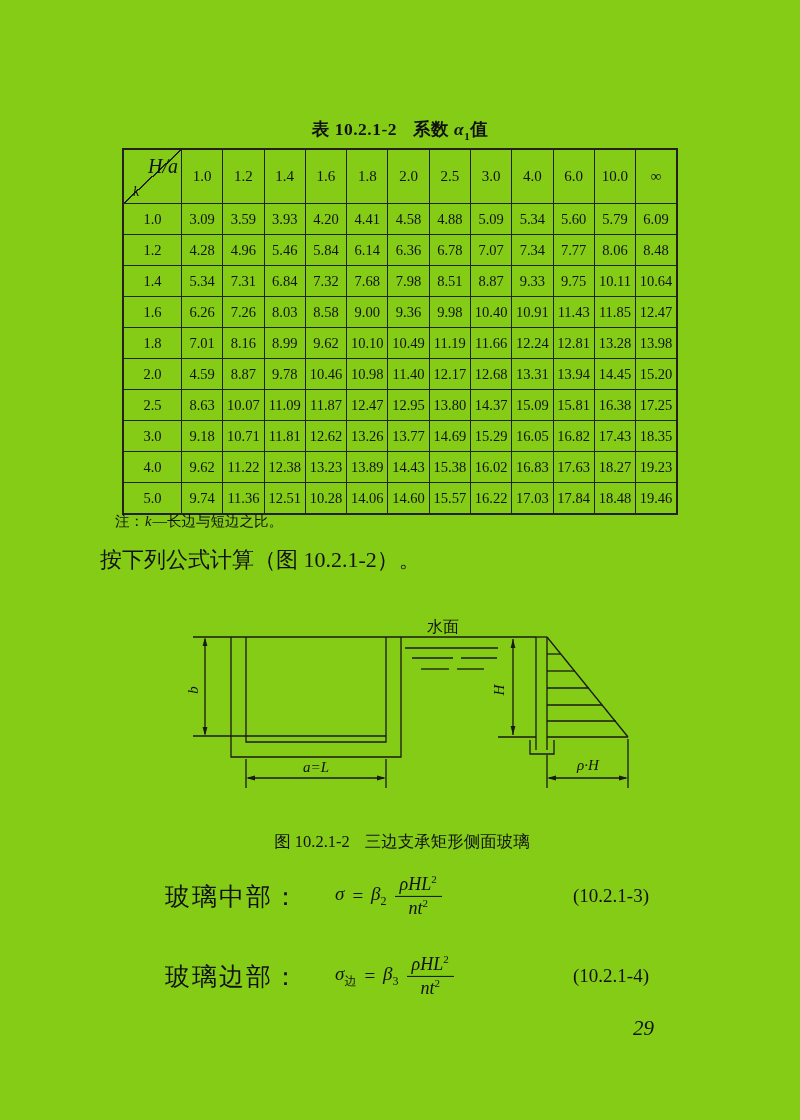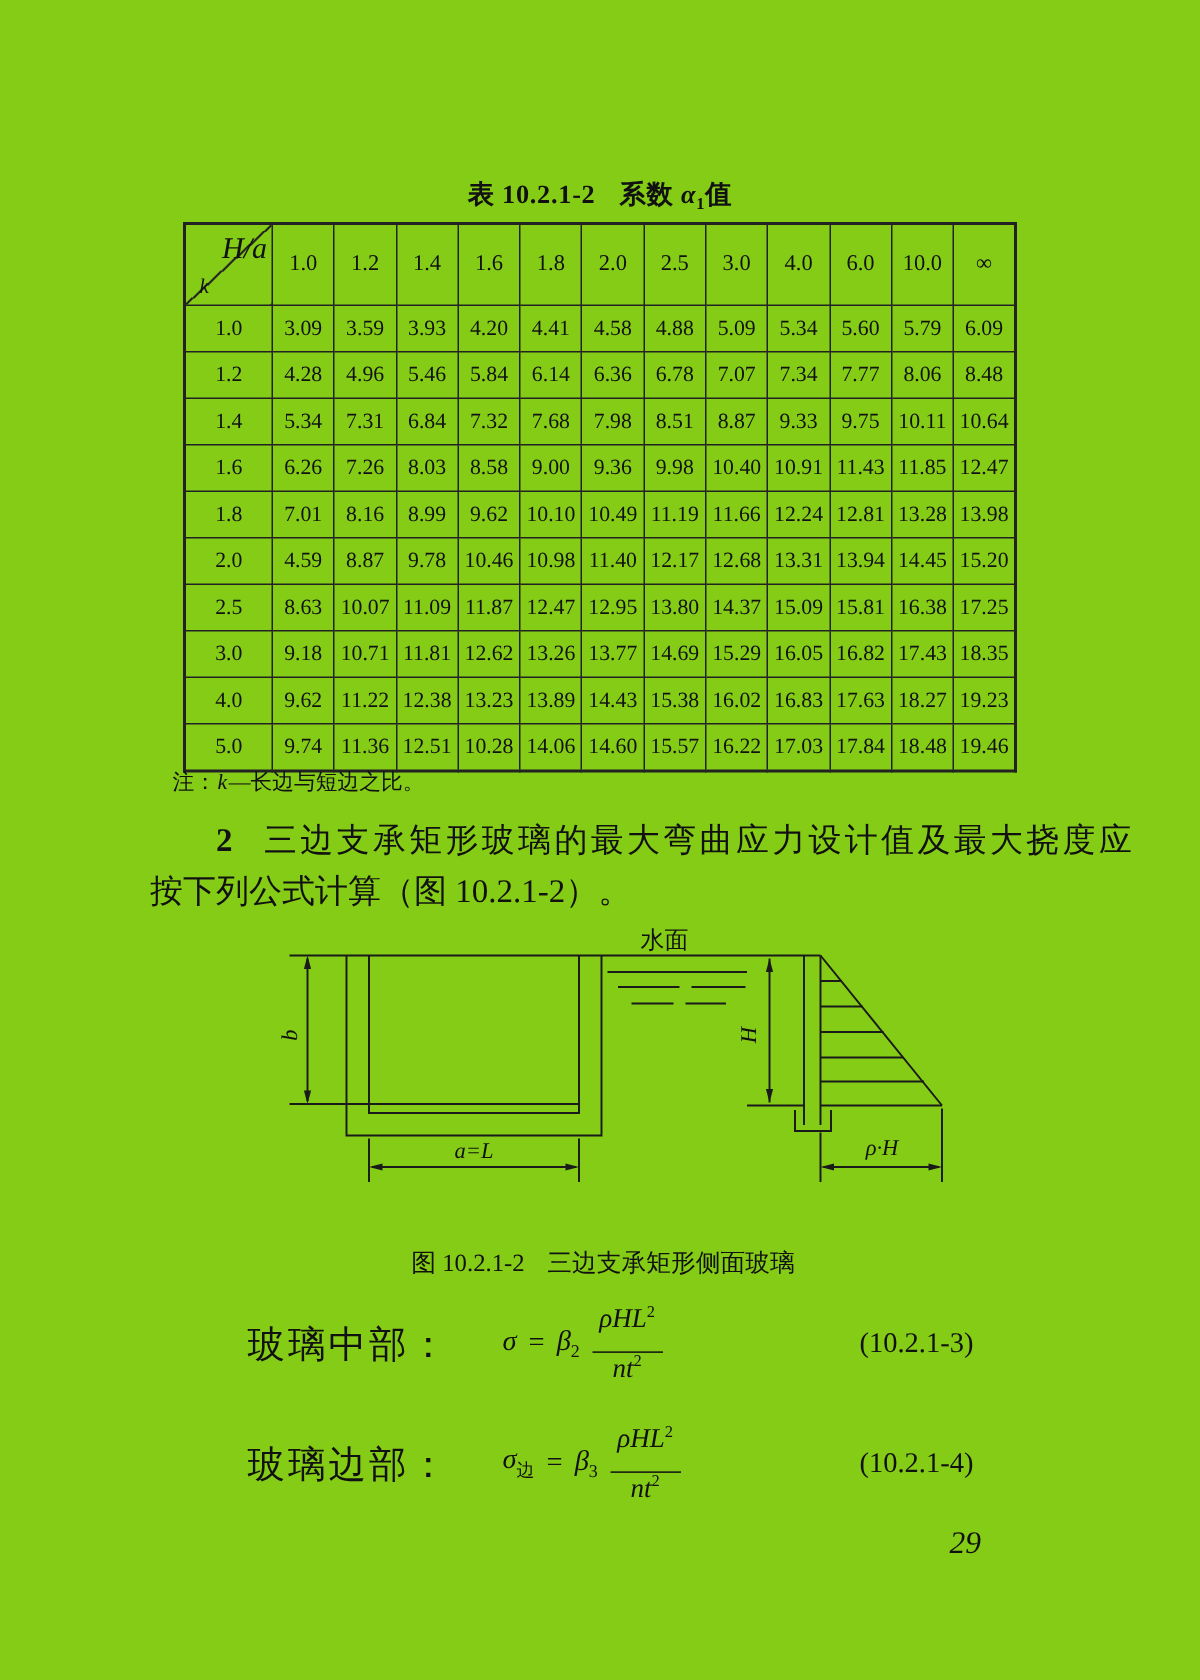--- a/index.html
+++ b/index.html
@@ -49,21 +49,21 @@
   #formula-2{top:944px;}
   .f-label{position:absolute;left:165px;top:50%;transform:translateY(-50%);
            font-size:25px;letter-spacing:2px;}
   .f-expr{position:absolute;left:335px;top:50%;transform:translateY(-50%);
           display:flex;align-items:center;font-size:19px;}
   .f-expr .ital{font-style:italic;}
   .f-expr sub{font-size:12px;}
   .f-op{margin:0 8px;}
   .frac{display:inline-flex;flex-direction:column;align-items:center;margin-left:8px;
         line-height:1.2;font-size:18px;}
-  .frac .num{border-bottom:1.4px solid #111;padding:0 5px 10px;}
+  .frac .num{border-bottom:1.4px solid #111;padding:0 5px 0;}
   .frac sup{font-size:11px;}
   .f-eqno{position:absolute;left:573px;top:50%;transform:translateY(-50%);font-size:19px;}
 
   
   .page-num{position:absolute;left:633px;top:1016px;font-size:21px;font-style:italic;}
 </style>
 </head>
 <body>
 
 <div class="page">
@@ -245,23 +245,20 @@
           <td>19.46</td>
         </tr>
       </tbody>
   </table>
 
   <div class="note">
     <span>注：</span><i>k</i><span>—长边与短边之比。</span>
   </div>
 
   <div class="para">
-    <div class="pline1">
-      <span class="pnum">2</span><span class="ptext">三边支承矩形玻璃的最大弯曲应力设计值及最大挠度应</span>
-    </div>
     <div class="pline2">按下列公式计算（图 10.2.1-2）。</div>
   </div>
 
   <svg class="figure" width="530" height="200" viewBox="150 610 530 200">
     <g stroke="#1a1a1a" stroke-width="1.3" fill="none">
 
       <line x1="193" y1="639" x2="536" y2="639"></line>
 
       <path d="M231,639 L231,759 L401,759 L401,639"></path>
 

